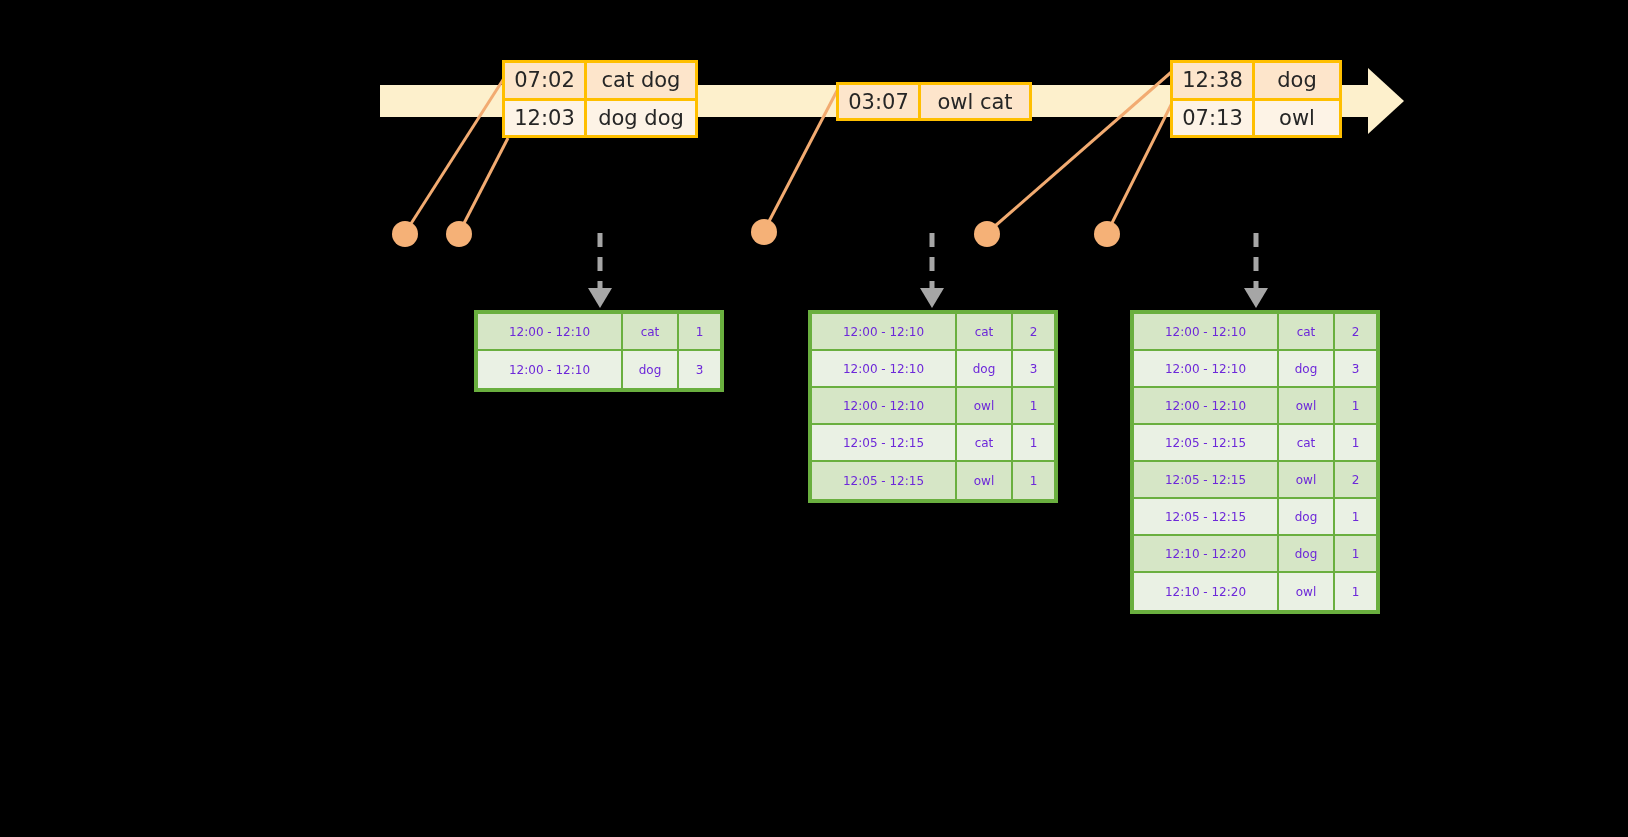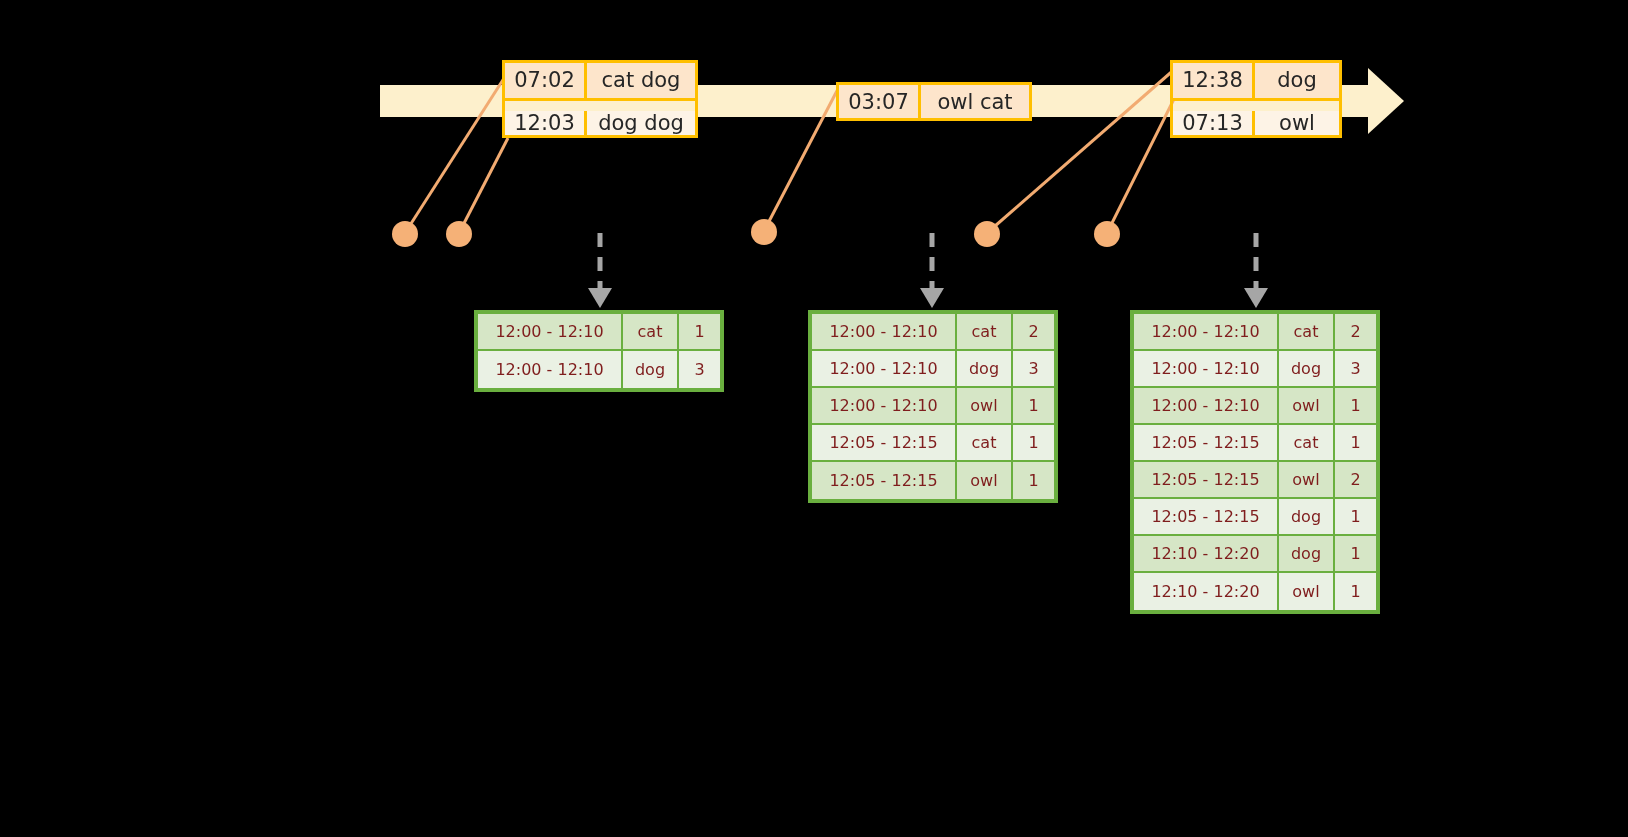--- a/index.html
+++ b/index.html
@@ -9,38 +9,38 @@
   
   .tl-bar{position:absolute;background:#fdf0cc;}
   .tl-head{position:absolute;width:0;height:0;
            border-top:33px solid transparent;border-bottom:33px solid transparent;
            border-left:36px solid #fdf0cc;}
 
   
   .evt{position:absolute;border:3px solid #ffbf00;box-sizing:border-box;
        display:flex;flex-direction:column;}
   .evt-row{display:flex;flex:1;}
-  .evt-row + .evt-row{border-top:3px solid #ffbf00;align-items:flex-end;}
+  .evt-row + .evt-row{border-top:3px solid #ffbf00;}
   .evt-time,.evt-words{display:flex;align-items:center;justify-content:center;
        font-size:21px;color:#262626;box-sizing:border-box;}
   .evt-time{width:82px;border-right:3px solid #ffbf00;}
   .evt-words{flex:1;}
   .shade-dark .evt-time,.shade-dark .evt-words{background:#fde5cb;}
   .shade-light .evt-time,.shade-light .evt-words{background:#fdf3e6;}
 
   
   .conn{position:absolute;left:0;top:0;width:1628px;height:837px;
         pointer-events:none;}
 
   
   .gtable{position:absolute;border:4px solid #6aaf3f;box-sizing:border-box;
           display:flex;flex-direction:column;}
   .grow{display:flex;height:37px;}
   .gcell{display:flex;align-items:center;justify-content:center;
-         font-size:16px;color:#7f1d1d;box-sizing:border-box;
+         font-size:12px;color:#6d28d9;box-sizing:border-box;
          border-right:2px solid #6aaf3f;border-bottom:2px solid #6aaf3f;}
   .gcell:last-child{border-right:none;}
   .grow:last-child .gcell{border-bottom:none;}
   .gcell.win{flex:0 0 auto;}
   .gcell.word{flex:0 0 auto;}
   .gcell.cnt{flex:0 0 auto;}
   .grow.dark .gcell{background:#d6e6c6;}
   .grow.light .gcell{background:#eaf1e4;}
 </style>
 </head>

